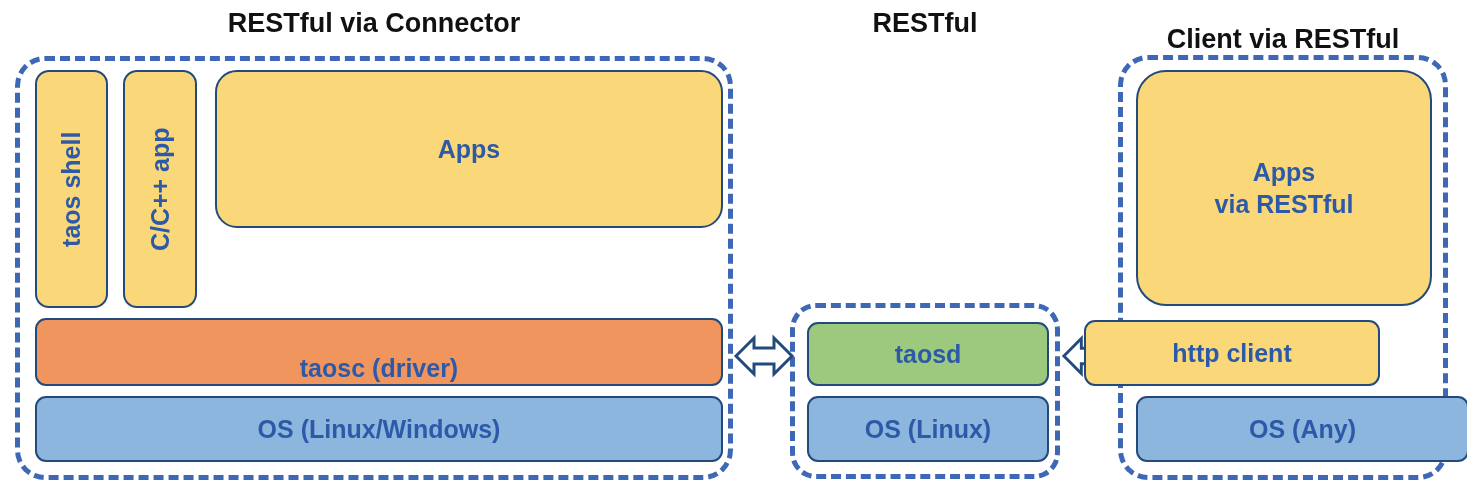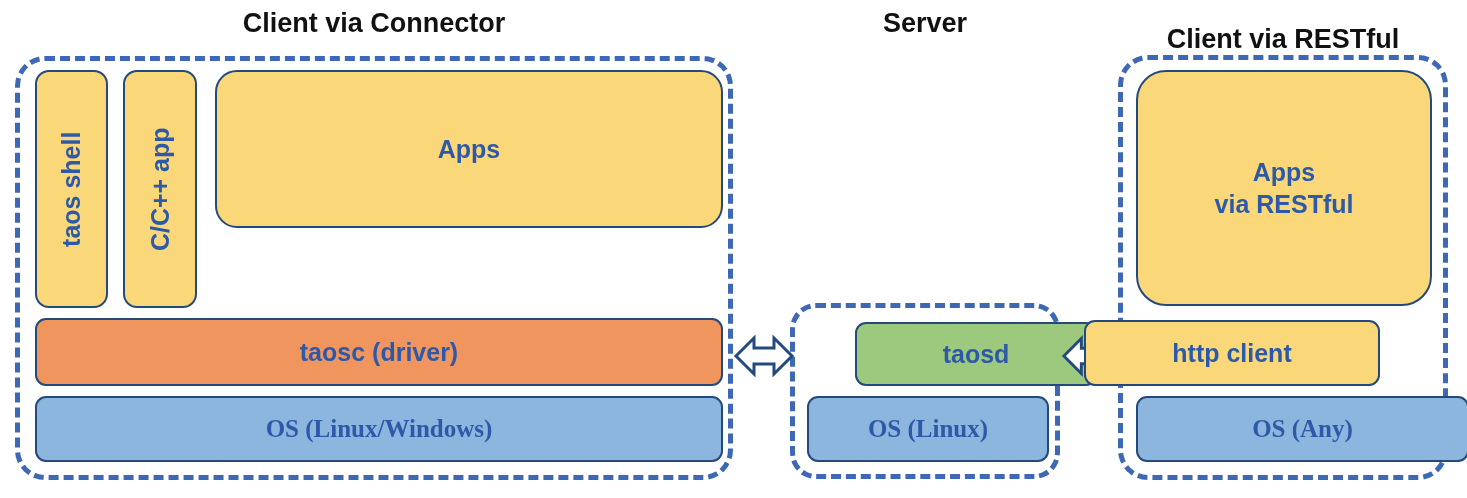--- a/index.html
+++ b/index.html
@@ -38,64 +38,64 @@
     font-weight: 700;
     font-size: 25px;
     text-align: center;
     white-space: pre-line;
     line-height: 1.3;
   }
   .box.big-radius { border-radius: 22px; }
   .box.xl-radius { border-radius: 30px; }
   .yellow { background: #FAD778; }
   .orange { background: #F0955E; }
-  .blue   { background: #8DB6DE; font-family: Liberation Serif, serif; }
+  .blue   { background: #8DB6DE; }
   .green  { background: #9CC97E; }
   .gray   { background: #BFBFBF; }
   .vtext span {
     transform: rotate(-90deg);
     white-space: nowrap;
     display: block;
   }
   .arrow-svg { position: absolute; }
 </style>
 </head>
 <body>
 
 <div class="stage">
 
-  <div class="section-title" style="left:15px; top:8px; width:718px;">Client via Connector</div>
-  <div class="section-title" style="left:790px; top:8px; width:270px;">Server</div>
+  <div class="section-title" style="left:15px; top:8px; width:718px;">RESTful via Connector</div>
+  <div class="section-title" style="left:790px; top:8px; width:270px;">RESTful</div>
   <div class="section-title" style="left:1118px; top:24px; width:330px;">Client via RESTful</div>
 
   <div class="dashed-container" style="left:15px; top:56px; width:718px; height:424px;"></div>
   <div class="dashed-container" style="left:790px; top:303px; width:270px; height:176px; border-radius:26px;"></div>
   <div class="dashed-container" style="left:1118px; top:55px; width:330px; height:425px;"></div>
 
   <div class="box yellow vtext" style="left:35px; top:70px; width:73px; height:238px; border-radius:14px;">
     <span>taos shell</span>
   </div>
   <div class="box yellow vtext" style="left:123px; top:70px; width:74px; height:238px; border-radius:14px;">
     <span>C/C++ app</span>
   </div>
   <div class="box yellow big-radius" style="left:215px; top:70px; width:508px; height:158px;">
     <span>Apps</span>
   </div>
-  <div class="box orange" style="left:35px; top:318px; width:688px; height:68px;">
+  <div class="box orange" style="left:35px; top:318px; width:688px; height:68px;align-items:flex-end;">
     <span>taosc (driver)</span>
   </div>
   <div class="box blue" style="left:35px; top:396px; width:688px; height:66px;">
     <span>OS (Linux/Windows)</span>
   </div>
 
   <svg class="arrow-svg" style="left:733px; top:331px;" width="62" height="50" viewBox="0 0 62 50">
     <path d="M3 25 L21 7 L21 17 L41 17 L41 7 L59 25 L41 43 L41 33 L21 33 L21 43 Z" fill="#ffffff" stroke="#234A7D" stroke-width="3" stroke-linejoin="miter"></path>
   </svg>
 
-  <div class="box green" style="left:807px; top:322px; width:242px; height:64px;margin-left:48px;">
+  <div class="box green" style="left:807px; top:322px; width:242px; height:64px;">
     <span>taosd</span>
   </div>
   <div class="box blue" style="left:807px; top:396px; width:242px; height:66px;">
     <span>OS (Linux)</span>
   </div>
 
   <svg class="arrow-svg" style="left:1061px; top:331px;" width="60" height="50" viewBox="0 0 62 50">
     <path d="M3 25 L21 7 L21 17 L41 17 L41 7 L59 25 L41 43 L41 33 L21 33 L21 43 Z" fill="#ffffff" stroke="#234A7D" stroke-width="3" stroke-linejoin="miter"></path>
   </svg>
 

